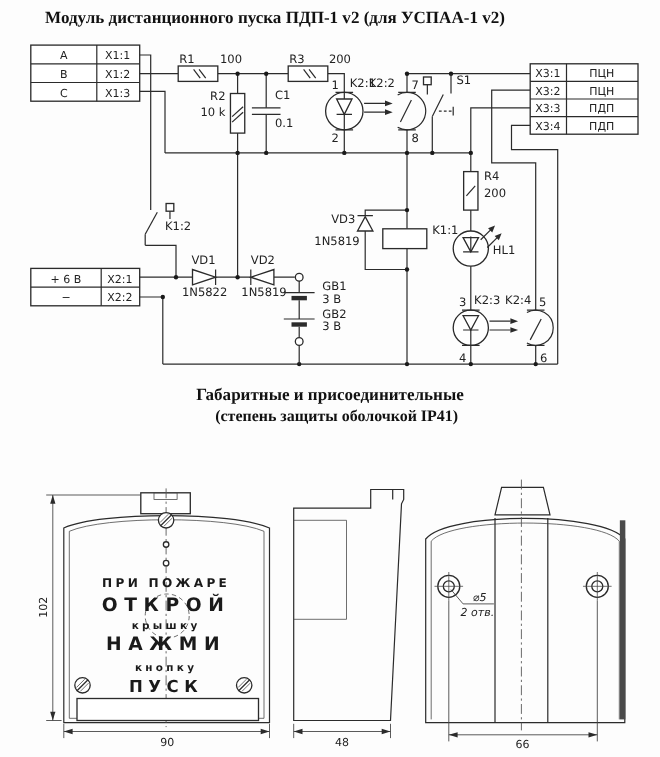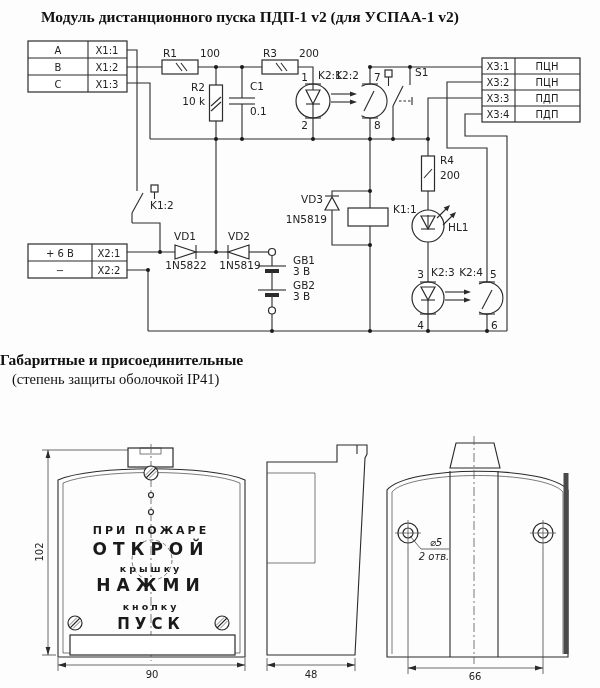--- a/index.html
+++ b/index.html
@@ -5,24 +5,24 @@
   html,body{margin:0;padding:0;}
   body{
     width:600px;height:688px;position:relative;background:#fdfdfd;
     font-family:"Liberation Serif", serif;overflow:hidden;
   }
   .title{
     position:absolute;top:8px;left:0;width:500px;text-align:center;
     font-size:15.5px;font-weight:bold;color:#111;
   }
   .subtitle{
-    position:absolute;top:351px;left:0;width:600px;text-align:left;color:#111;
+    position:absolute;top:351px;left:0;width:600px;text-align:center;color:#111;
   }
   .subtitle .b{font-size:15.5px;font-weight:bold;line-height:1.22;}
-  .subtitle .n{font-size:14.5px;font-weight:normal;line-height:1.3;padding-left:12px;}
+  .subtitle .n{font-size:14.5px;font-weight:bold;line-height:1.3;padding-left:12px;}
   svg{position:absolute;left:0;}
   #schematic{top:33px;}
   #drawings{top:428px;}
   
   .w{stroke:#2b2b2b;stroke-width:1.1;fill:none;}
   .w2{stroke:#2b2b2b;stroke-width:1.2;fill:#fff;}
   .thin{stroke:#444;stroke-width:0.7;fill:none;}
   .fillc{fill:#2b2b2b;stroke:none;}
   .dot{fill:#1a1a1a;stroke:none;}
   .t{font-family:"DejaVu Sans",sans-serif;font-size:10.5px;fill:#222;}

